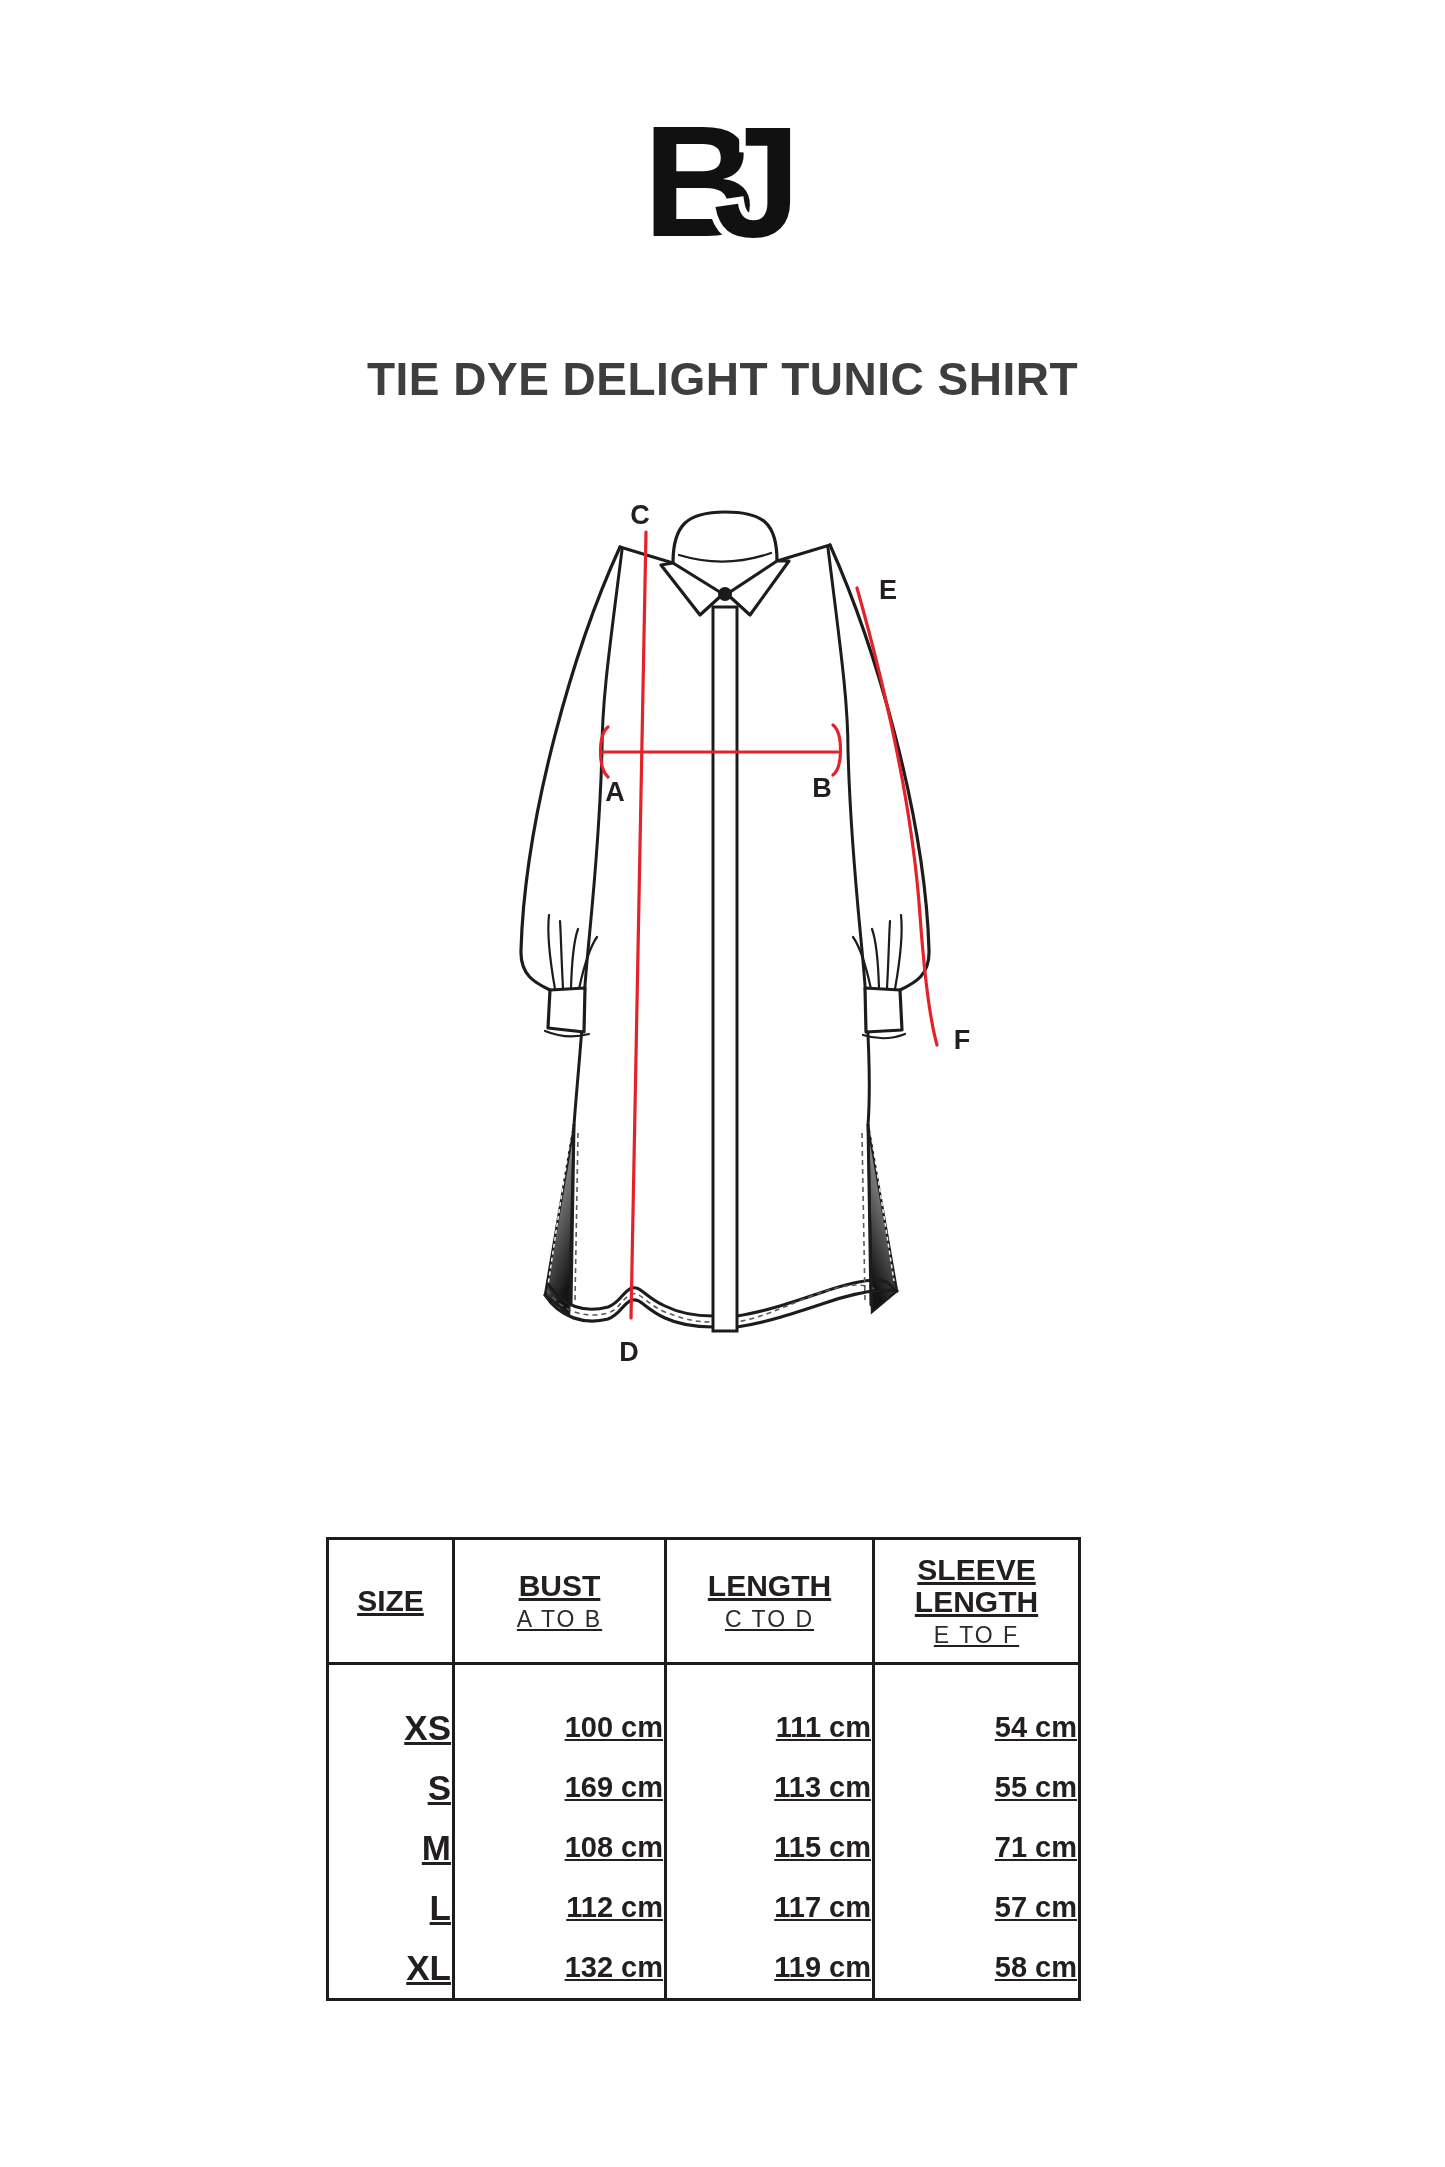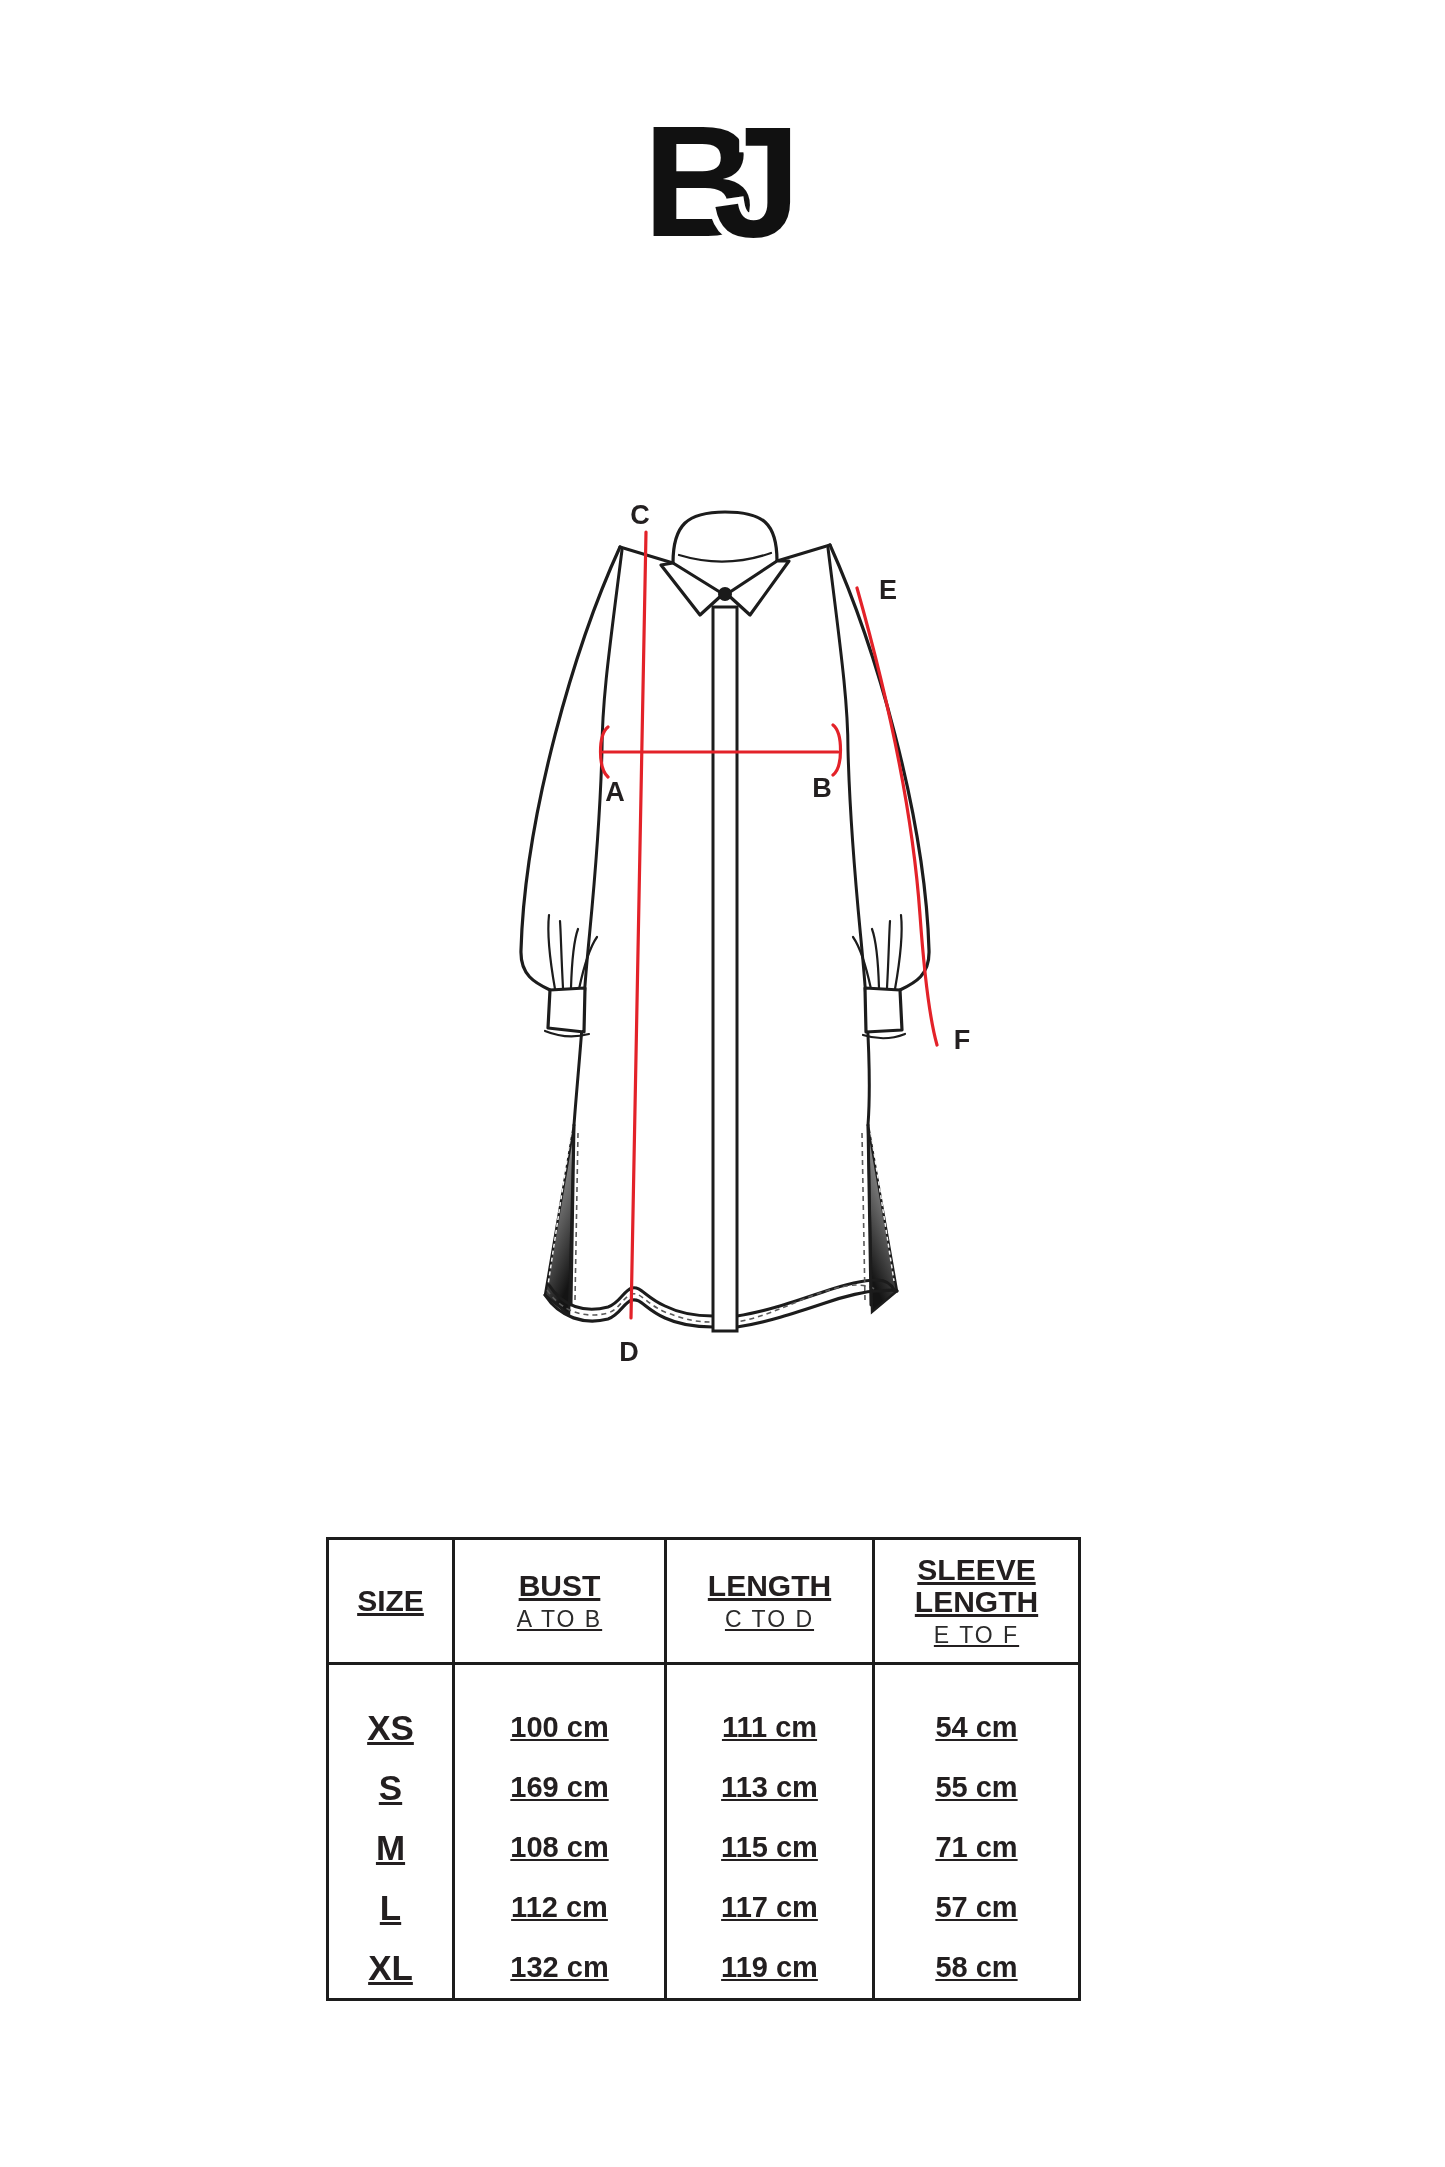--- a/index.html
+++ b/index.html
@@ -52,41 +52,42 @@
     height:80px;
   }
   #size-table th .sub{
     display:block;
     font-size:23px;font-weight:400;letter-spacing:2px;
     color:#2b2b2b;margin-top:4px;
   }
   #size-table td{
     border-left:3px solid #1c1c1c;border-right:3px solid #1c1c1c;
     height:58px;
-    font-weight:700;font-size:29px;
+    font-weight:700;font-size:29px;text-align:right;
   }
   #size-table td.size-col{font-size:35px;}
   #size-table tr.first td{padding-top:34px;}
   #size-table tr.last td{padding-bottom:56px;}
   #size-table{border:3px solid #1c1c1c;text-decoration:underline;}
   #size-table col.c-size{width:126px;}
   #size-table col.c-bust{width:212px;}
   #size-table col.c-length{width:208px;}
   #size-table col.c-sleeve{width:206px;}
 </style>
 </head>
 <body>
 
 <div id="page">
 
   <svg id="logo" viewBox="0 0 156 140">
     <text x="-4" y="122" font-size="158" font-weight="700" fill="#111111">B</text>
     <text x="66" y="122" font-size="158" font-weight="700" fill="#111111" stroke="#ffffff" stroke-width="13" style="paint-order:stroke fill">J</text>
   </svg>
 
+  <div id="title">TIE DYE DELIGHT TUNIC SHIRT</div>
 
   <svg id="diagram" viewBox="0 0 480 890">
     <defs>
       <linearGradient id="gussetGrad" x1="0" y1="0" x2="0.35" y2="1">
         <stop offset="0" stop-color="#c9c9c9"></stop>
         <stop offset="0.55" stop-color="#6d6d6d"></stop>
         <stop offset="1" stop-color="#141414"></stop>
       </linearGradient>
       <linearGradient id="gussetGradR" x1="1" y1="0" x2="0.65" y2="1">
         <stop offset="0" stop-color="#c9c9c9"></stop>

